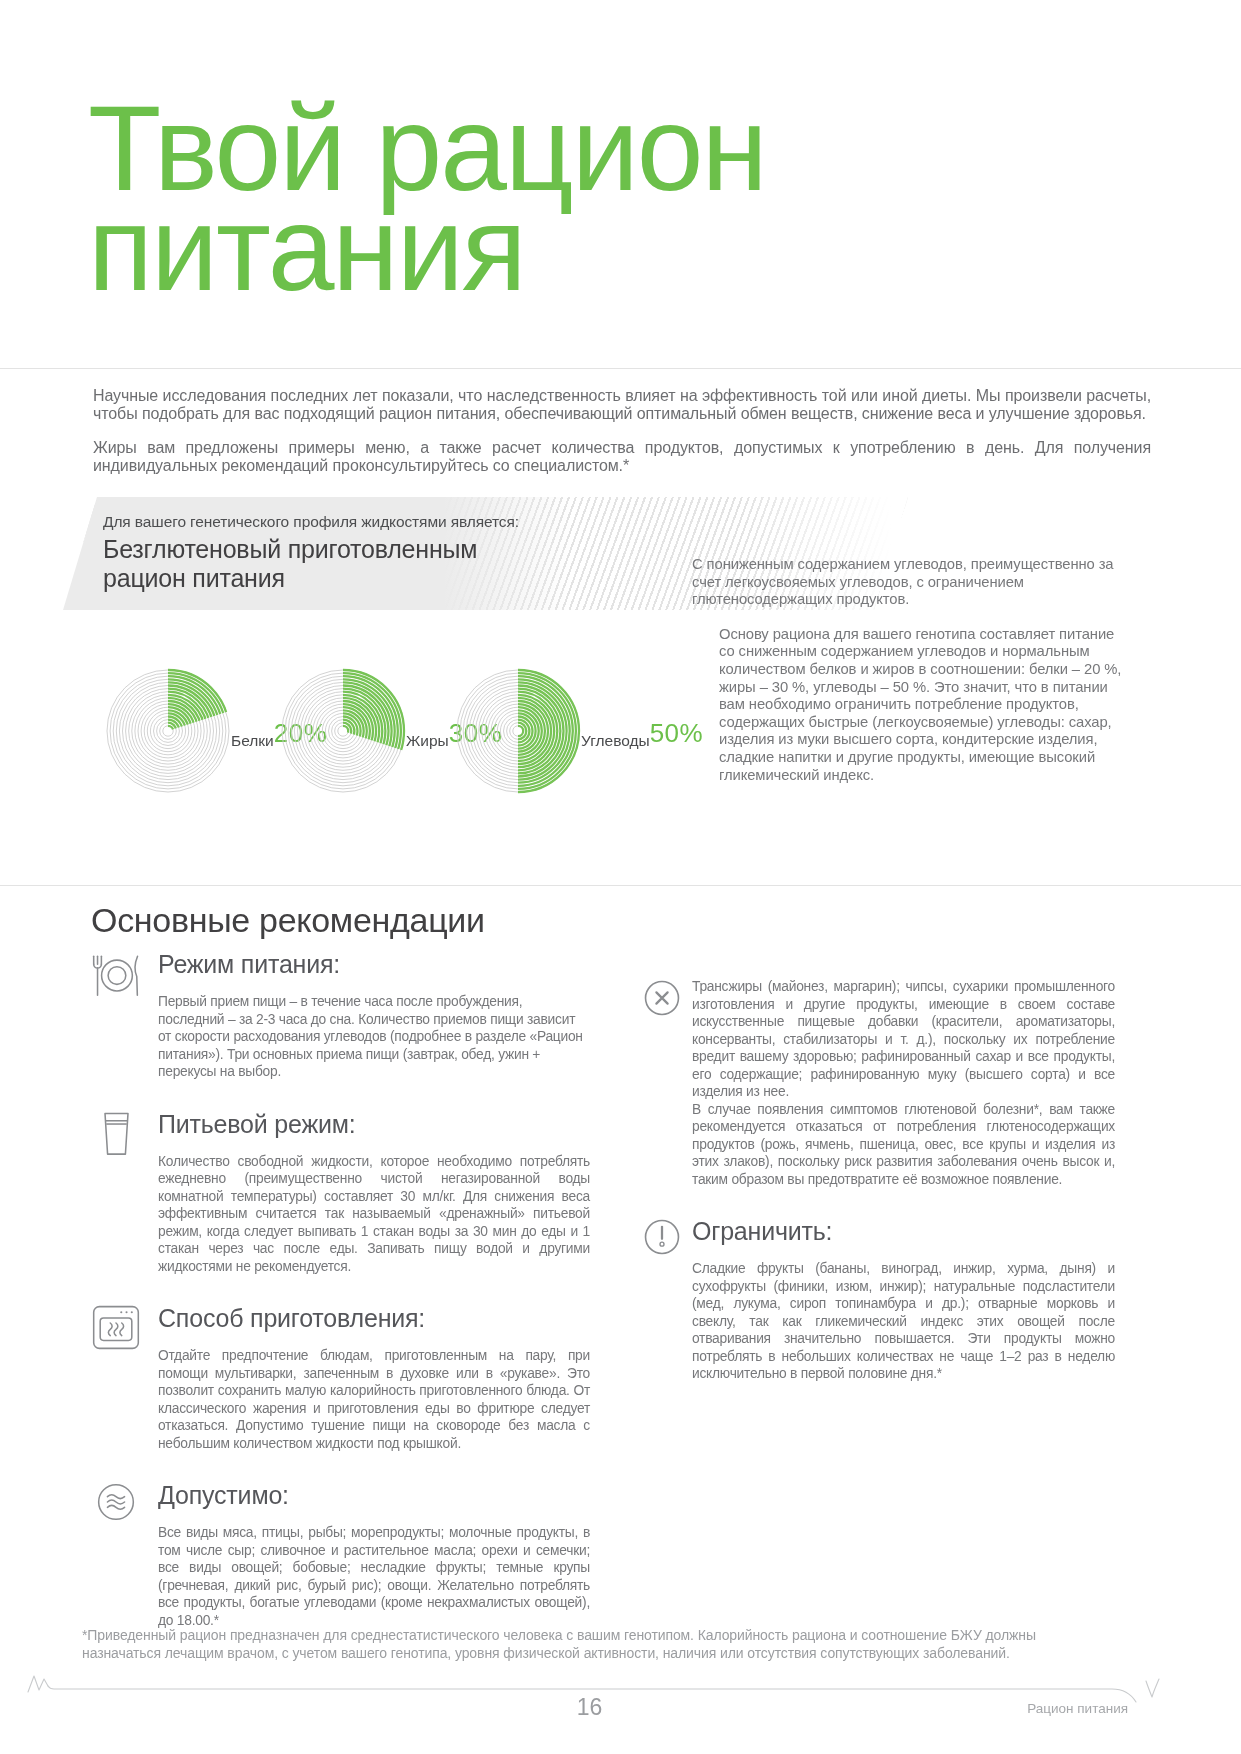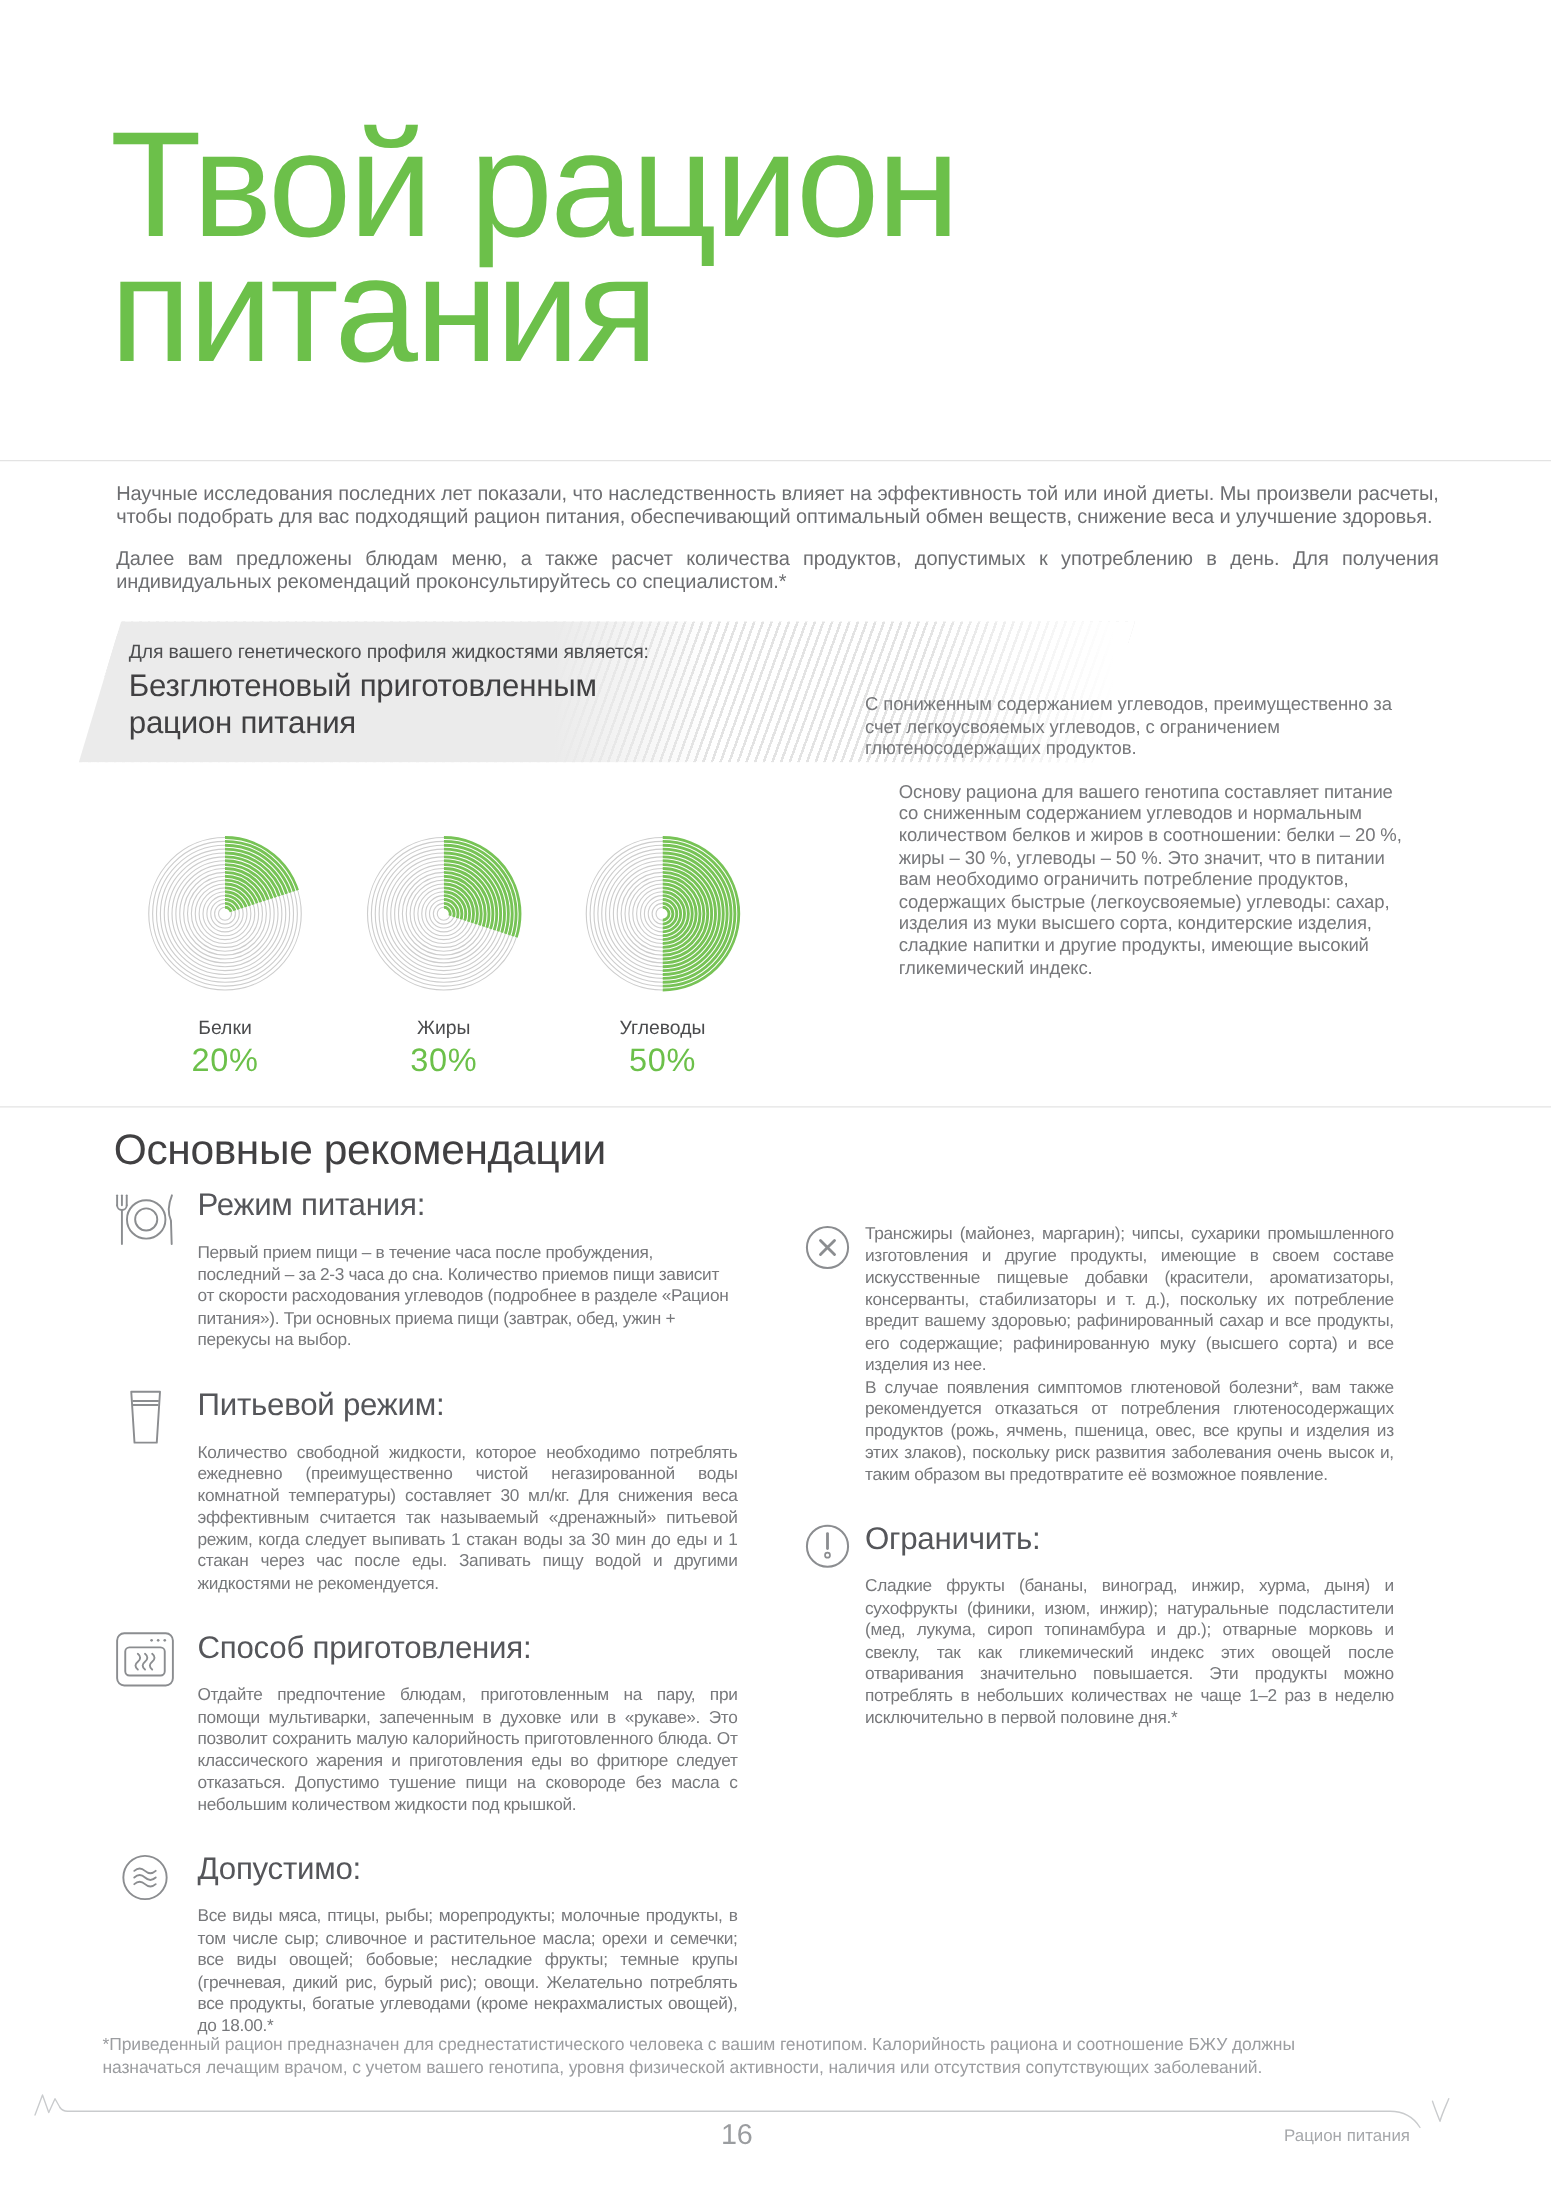--- a/index.html
+++ b/index.html
@@ -30,21 +30,21 @@
       repeating-linear-gradient(110deg, #e3e3e3 0 2px, rgba(255,255,255,0) 2px 6.5px);
   }
   .profile-kicker{position:absolute;left:40px;top:16px;font-size:15.5px;color:#4d4e50;letter-spacing:-0.1px;}
   .profile-name{position:absolute;left:40px;top:38px;font-size:25px;line-height:29px;color:#414042;white-space:pre-line;letter-spacing:-0.2px;}
 
   .diet-desc{position:absolute;left:692px;top:556px;width:432px;font-size:14.8px;line-height:17.6px;letter-spacing:-0.1px;color:#77787b;}
   .diet-desc p{margin:0;}
   .diet-desc p + p{margin-top:17px;margin-left:27px;}
 
   .pies{position:absolute;left:105px;top:668px;display:flex;gap:25px;}
-  .pie-col{width:150px;display:flex;flex-direction:column;align-items:center;}
+  .pie-col{width:150px;display:flex;flex-direction:row;align-items:center;}
   .pie-label{margin-top:15px;font-size:15.5px;color:#4a4b4d;}
   .pie-value{margin-top:1px;font-size:26px;color:#6cc04a;letter-spacing:0.5px;}
 
   .rec-heading{position:absolute;left:91px;top:901px;margin:0;font-size:34px;font-weight:400;color:#414042;letter-spacing:-0.3px;}
 
   .col{position:absolute;}
   .col-left{left:90px;top:950px;width:500px;}
   .col-right{left:643px;top:978px;width:472px;}
 
   .rec-section{position:relative;margin-bottom:29px;}
@@ -69,21 +69,21 @@
 <body>
 
 <div class="page">
 
   <h1 class="page-title">Твой рацион
 питания</h1>
 
   <div class="rule rule-top"></div>
 
   <p class="intro p1 just">Научные исследования последних лет показали, что наследственность влияет на эффективность той или иной диеты. Мы произвели расчеты, чтобы подобрать для вас подходящий рацион питания, обеспечивающий оптимальный обмен веществ, снижение веса и улучшение здоровья.</p>
-  <p class="intro p2 just">Далее вам предложены блюдам меню, а также расчет количества продуктов, допустимых к употреблению в день. Для получения индивидуальных рекомендаций проконсультируйтесь со специалистом.*</p>
+  <p class="intro p2 just">Жиры вам предложены примеры меню, а также расчет количества продуктов, допустимых к употреблению в день. Для получения индивидуальных рекомендаций проконсультируйтесь со специалистом.*</p>
 
   <div class="profile-box">
     <div class="profile-kicker">Для вашего генетического профиля жидкостями является:</div>
     <div class="profile-name">Безглютеновый приготовленным
 рацион питания</div>
   </div>
 
   <div class="diet-desc">
     <p>С пониженным содержанием углеводов, преимущественно за счет легкоусвояемых углеводов, с ограничением глютеносодержащих продуктов.</p>
     <p>Основу рациона для вашего генотипа составляет питание со сниженным содержанием углеводов и нормальным количеством белков и жиров в соотношении: белки – 20 %, жиры – 30 %, углеводы – 50 %. Это значит, что в питании вам необходимо ограничить потребление продуктов, содержащих быстрые (легкоусвояемые) углеводы: сахар, изделия из муки высшего сорта, кондитерские изделия, сладкие напитки и другие продукты, имеющие высокий гликемический индекс.</p>

